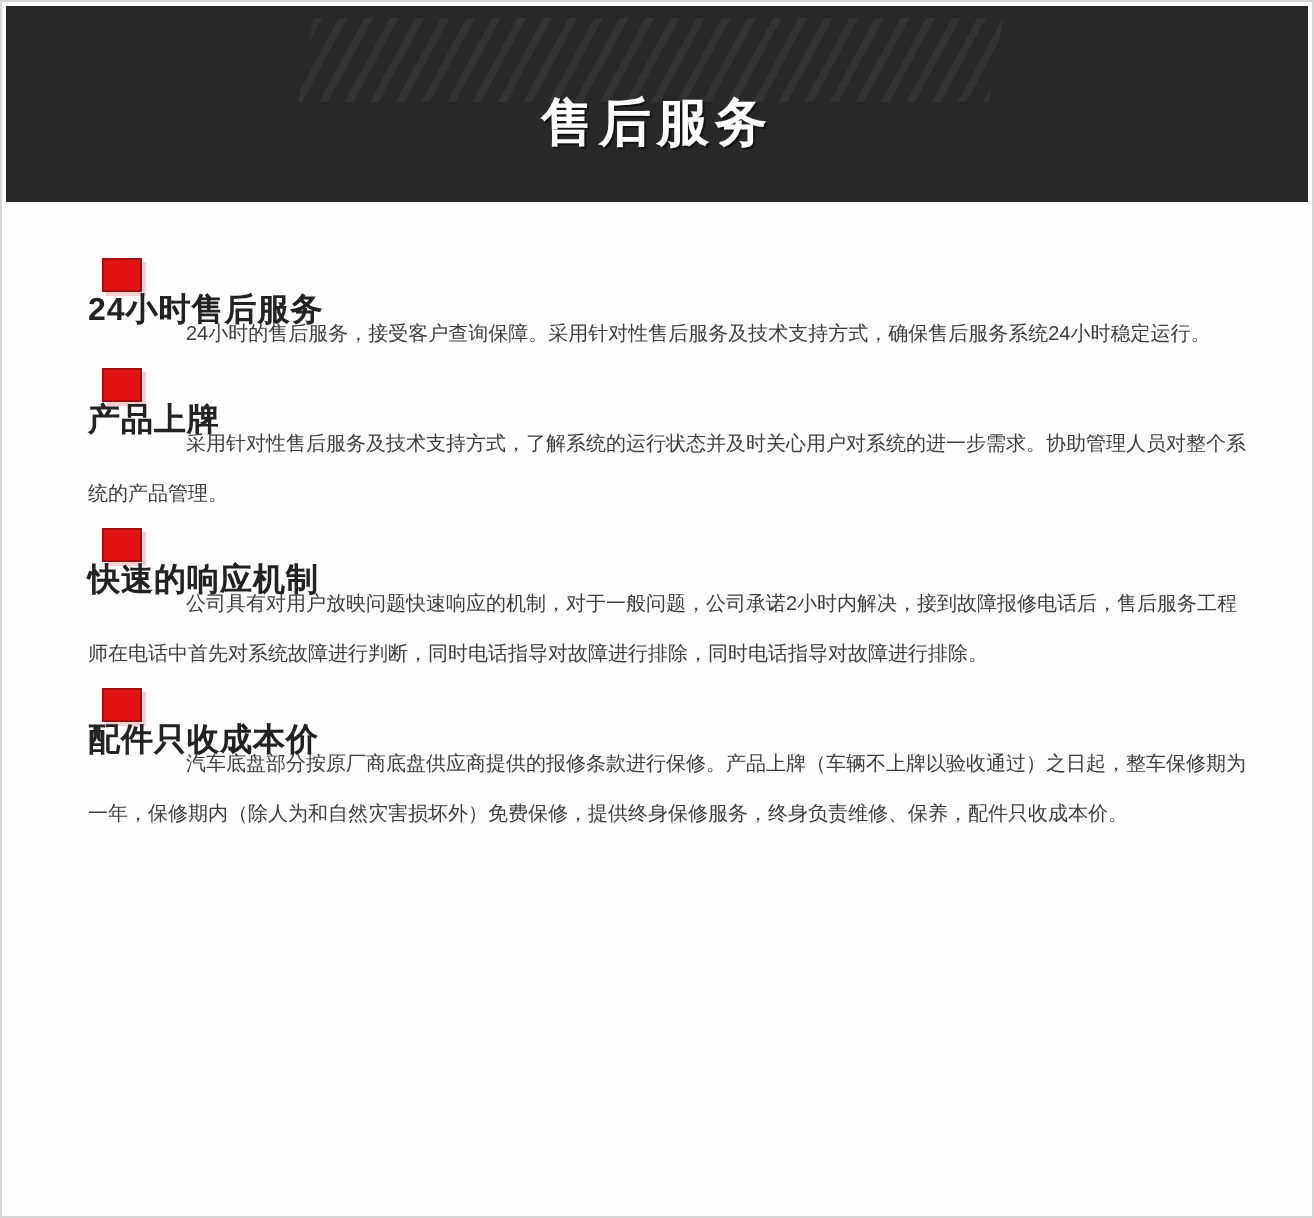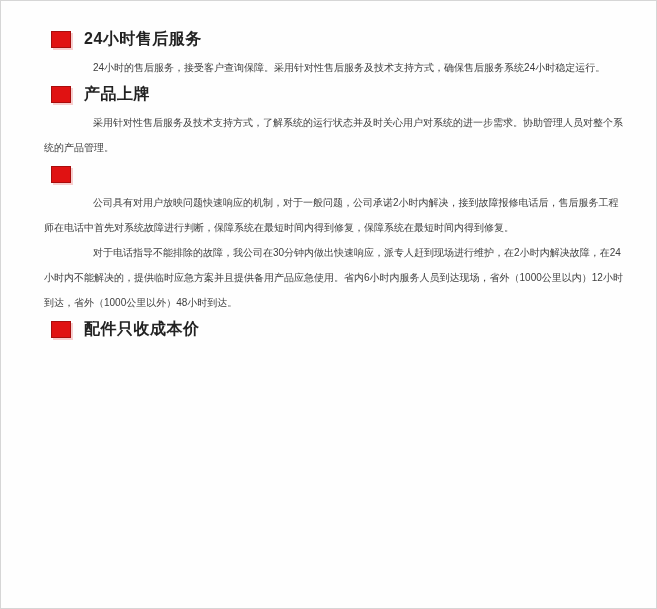--- a/index.html
+++ b/index.html
@@ -34,23 +34,24 @@
     text-align:center;
     color:#ffffff;
     font-size:26px;
     font-weight:bold;
     letter-spacing:3px;
     text-shadow:1px 1px 0 rgba(0,0,0,0.55);
   }
   .content { padding:24px 28px 0 43px; }
   .sec-head {
     display:flex;
-    align-items:center;
+    align-items:flex-start;
     height:20px;
     margin:4px 0 6px 0;
+    flex-direction:column;
   }
   .bullet {
     box-sizing:border-box;
     width:20px; height:17px;
     margin-left:7px; margin-right:13px;
     background:#e01212;
     border:1px solid #a80d0d;
     box-shadow:2px 2px 0 rgba(236,120,120,0.35);
     flex:0 0 auto;
   }
@@ -69,20 +70,24 @@
     color:#3d3d3d;
     text-indent:49px;
     text-align:left;
   }
 </style>
 </head>
 <body>
 
 <div class="page">
 
+  <div class="header">
+    <div class="watermark"></div>
+    <div class="title">售后服务</div>
+  </div>
 
   <div class="content">
 
     <section>
       <div class="sec-head">
         <span class="bullet"></span>
         <h2 class="sec-title">24小时售后服务</h2>
       </div>
       <p class="para">24小时的售后服务，接受客户查询保障。采用针对性售后服务及技术支持方式，确保售后服务系统24小时稳定运行。</p>
     </section>
@@ -91,26 +96,27 @@
       <div class="sec-head">
         <span class="bullet"></span>
         <h2 class="sec-title">产品上牌</h2>
       </div>
       <p class="para">采用针对性售后服务及技术支持方式，了解系统的运行状态并及时关心用户对系统的进一步需求。协助管理人员对整个系统的产品管理。</p>
     </section>
 
     <section>
       <div class="sec-head">
         <span class="bullet"></span>
+        <h2 class="sec-title">快速的响应机制</h2>
       </div>
-      <p class="para">公司具有对用户放映问题快速响应的机制，对于一般问题，公司承诺2小时内解决，接到故障报修电话后，售后服务工程师在电话中首先对系统故障进行判断，保障系统在最短时间内得到修复，保障系统在最短时间内得到修复。</p>
-      <p class="para">对于电话指导不能排除的故障，我公司在30分钟内做出快速响应，派专人赶到现场进行维护，在2小时内解决故障，在24小时内不能解决的，提供临时应急方案并且提供备用产品应急使用。省内6小时内服务人员到达现场，省外（1000公里以内）12小时到达，省外（1000公里以外）48小时到达。</p>
+      <p class="para">公司具有对用户放映问题快速响应的机制，对于一般问题，公司承诺2小时内解决，接到故障报修电话后，售后服务工程师在电话中首先对系统故障进行判断，同时电话指导对故障进行排除，同时电话指导对故障进行排除。</p>
     </section>
 
     <section>
       <div class="sec-head">
         <span class="bullet"></span>
         <h2 class="sec-title">配件只收成本价</h2>
       </div>
+      <p class="para">汽车底盘部分按原厂商底盘供应商提供的报修条款进行保修。产品上牌（车辆不上牌以验收通过）之日起，整车保修期为一年，保修期内（除人为和自然灾害损坏外）免费保修，提供终身保修服务，终身负责维修、保养，配件只收成本价。</p>
     </section>
 
   </div>
 </div>
 
 </body></html>

